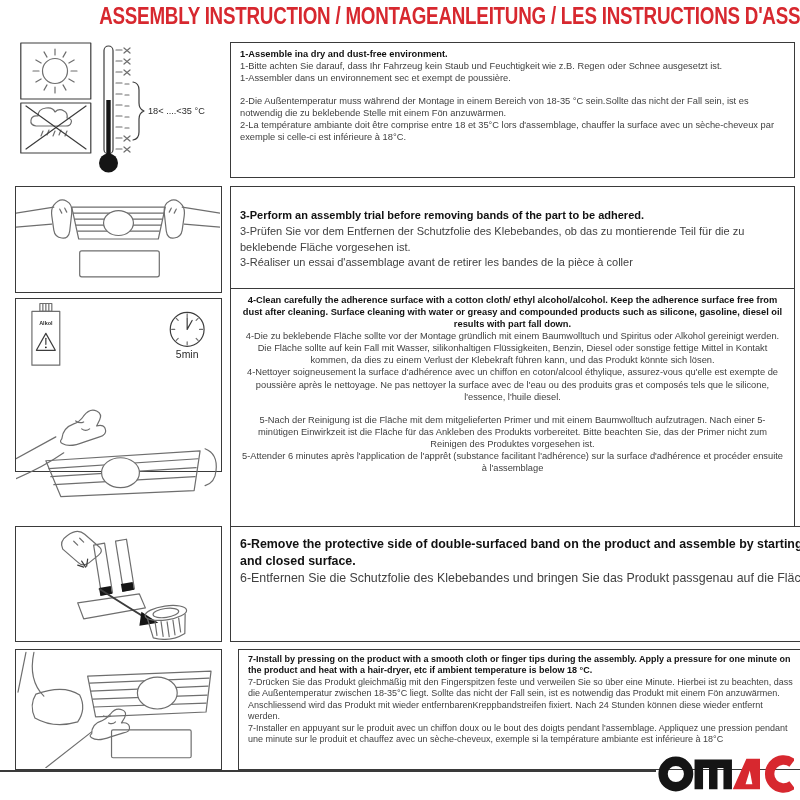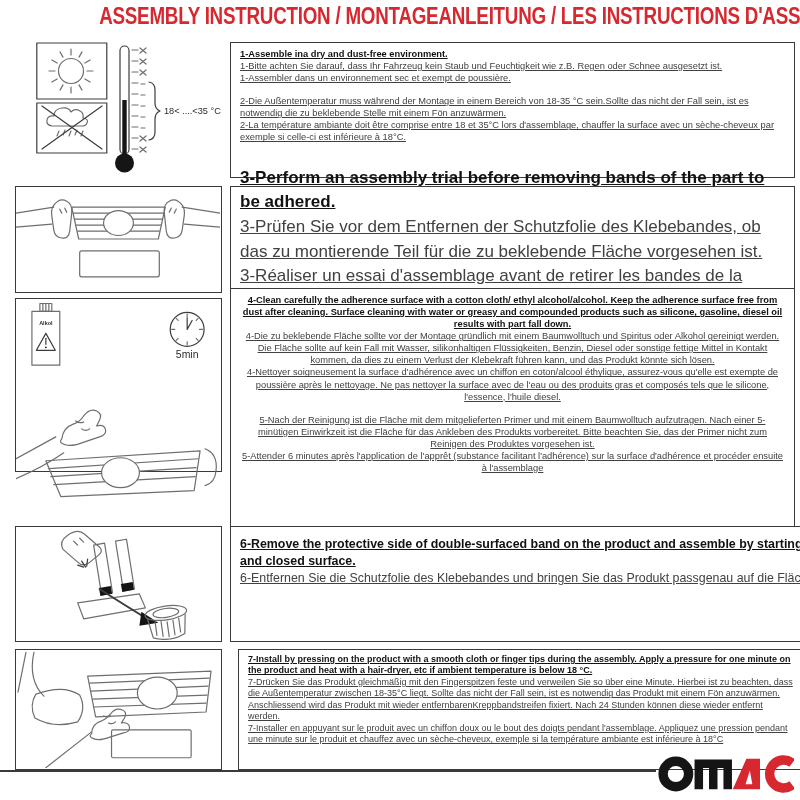--- a/index.html
+++ b/index.html
@@ -3,45 +3,45 @@
 <meta charset="utf-8">
 <style>
   html,body{margin:0;padding:0;background:#ffffff;}
   .page{position:relative;width:800px;height:800px;background:#fff;overflow:hidden;
         font-family:"Liberation Sans",sans-serif;color:#3f3f3f;}
   .title{position:absolute;top:3px;left:0;width:800px;text-align:center;}
   .title-inner{display:inline-block;transform:scaleX(0.8);transform-origin:50% 50%;
         white-space:nowrap;font-size:23.5px;font-weight:bold;letter-spacing:-0.3px;color:#d7282f;}
   .box{position:absolute;border:1.5px solid #3a3a3a;background:#fff;box-sizing:border-box;}
   .textbox{padding:5px 9px;font-size:9.3px;line-height:1.3;color:#414141;}
-  .textbox p{margin:0;text-decoration:underline;}
+  .textbox p{margin:0;}
   .textbox .h{font-weight:bold;color:#121212;}
   .gap{height:11px;}
-  .tb-big{font-size:17px;line-height:1.45;display:flex;flex-direction:column;justify-content:center;}
+  .tb-big{font-size:11px;line-height:1.45;display:flex;flex-direction:column;justify-content:center;}
   .tb-med{font-size:12.4px;line-height:1.38;padding-top:9px;}
   .tb-tight{font-size:9px;line-height:1.27;padding-top:4px;}
   .illus{position:absolute;}
   svg{display:block;}
   .ln{fill:none;stroke:#6e6e6e;stroke-width:1.2;stroke-linecap:round;stroke-linejoin:round;}
   .lnD{fill:none;stroke:#3c3c3c;stroke-width:1.2;stroke-linecap:round;stroke-linejoin:round;}
   .fillD{fill:#151515;stroke:none;}
   svg text{font-family:"Liberation Sans",sans-serif;fill:#2b2b2b;}
   .divider{position:absolute;left:0;top:770px;width:656px;height:1.5px;background:#3a3a3a;}
   .logo{position:absolute;left:658px;top:750px;}
 </style>
 </head>
 <body>
 
 <div class="page">
 
   <div class="title">
     <span class="title-inner">ASSEMBLY INSTRUCTION / MONTAGEANLEITUNG / LES INSTRUCTIONS D'ASSEMBLAGE</span>
   </div>
 
-  <div class="illus" style="left:20px;top:42px;margin-left:16px;">
+  <div class="illus" style="left:20px;top:42px;">
     <svg width="195" height="136" viewBox="0 0 195 136">
       <g>
         <rect class="lnD" x="0.8" y="1" width="70" height="56"></rect>
         <circle class="ln" cx="35" cy="29" r="12.5"></circle>
         <path class="ln" d="M51 29 L57 29 M48.9 37 L54.1 40 M43 42.9 L46 48.1 M35 45 L35 51 M27 42.9 L24 48.1 M21.1 37 L15.9 40 M19 29 L13 29 M21.1 21 L15.9 18 M27 15.1 L24 9.9 M35 13 L35 7 M43 15.1 L46 9.9 M48.9 21 L54.1 18"></path>
       </g>
       <g>
         <rect class="lnD" x="0.8" y="61" width="70" height="50"></rect>
         <path class="ln" d="M16 84 q-6 -1 -5 -6 q1 -5 7 -4 q0 -7 8 -8 q7 -1 9 4 q4 -4 9 -1 q4 2 3 7 q6 1 4 5 q-1 3 -5 3 z"></path>
         <path class="ln" d="M23 89 L21 94 M29 88 L27 93 M35 89 L33 94 M41 88 L39 93 M47 89 L45 94"></path>

